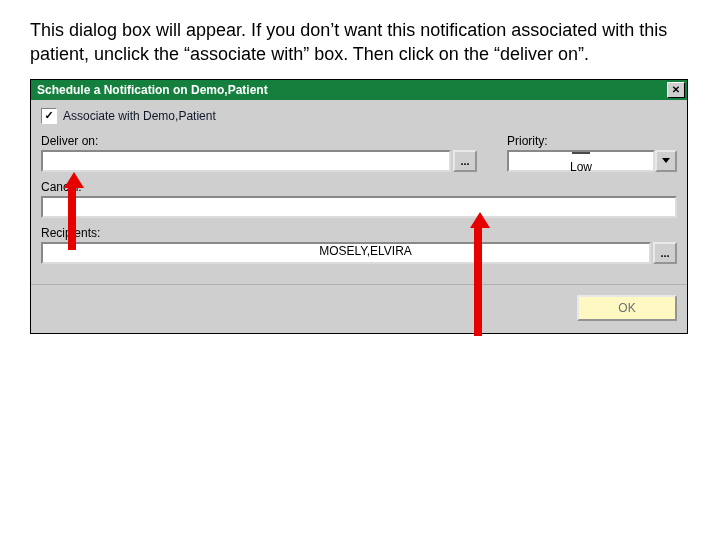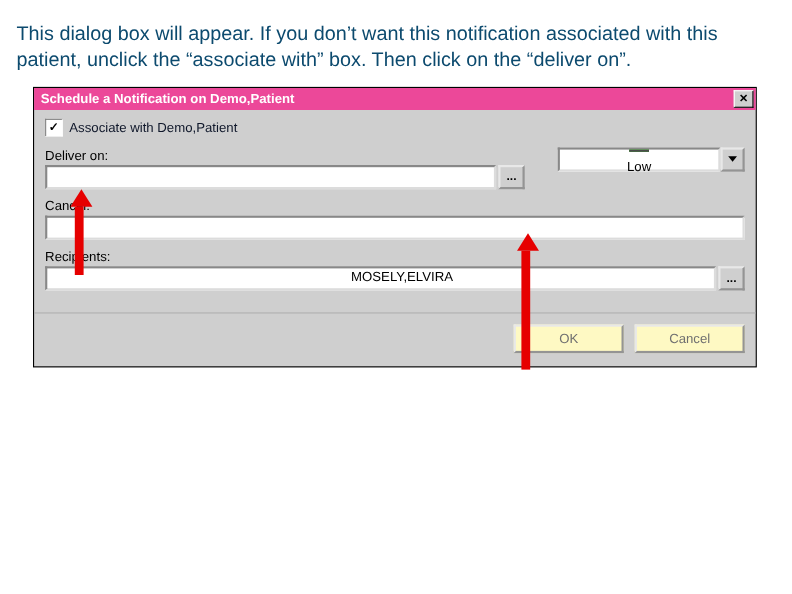--- a/index.html
+++ b/index.html
@@ -6,33 +6,33 @@
   body {
     margin: 0;
     width: 720px;
     height: 540px;
     background: #fff;
     font-family: Verdana, Geneva, sans-serif;
     font-size: 13px;
     position: relative;
   }
   .instruction {
-    padding: 18px 30px 8px 15px;
+    padding: 18px 30px 8px 30px;
     font-size: 18px;
     line-height: 1.35;
-    color: #0c4a6e;
+    color: #000000;
   }
   .dialog-wrap {
     margin: 4px 30px 0 30px;
     border: 1px solid #000;
     background: #cfcfcf;
     width: 658px;
   }
   .titlebar {
-    background: #ec4899;
+    background: #15803d;
     color: #fff;
     display: flex;
     align-items: center;
     height: 20px;
     padding: 0 2px 0 6px;
     font-weight: bold;
     font-size: 12px;
     font-family: Tahoma, Verdana, sans-serif;
   }
   .titlebar .title { flex: 1; }
@@ -173,20 +173,21 @@
       <div class="col-deliver">
         <span class="field-label">Deliver on:</span>
         <div class="input-combo">
           <div class="sunken"></div>
           <div class="side-btn">
               <span>...</span>
             </div>
         </div>
       </div>
       <div class="col-priority">
+        <span class="field-label">Priority:</span>
         <div class="priority-box">
           <div class="sunken">
             <span class="pri-swatch"></span>
             <span>Low</span>
           </div>
           <div class="drop-btn">
               <span class="caret-down"></span>
             </div>
         </div>
       </div>
@@ -205,21 +206,20 @@
             <span>...</span>
           </div>
       </div>
     </div>
 
 
   </div>
 
   <div class="footer">
     <div class="push-btn">OK</div>
-    <div class="push-btn">Cancel</div>
   </div>
 </div>
 
 <div id="arrow1" class="arrow">
   <div class="head"></div>
     <div class="shaft"></div>
 </div>
 <div id="arrow2" class="arrow">
   <div class="head"></div>
     <div class="shaft"></div>

